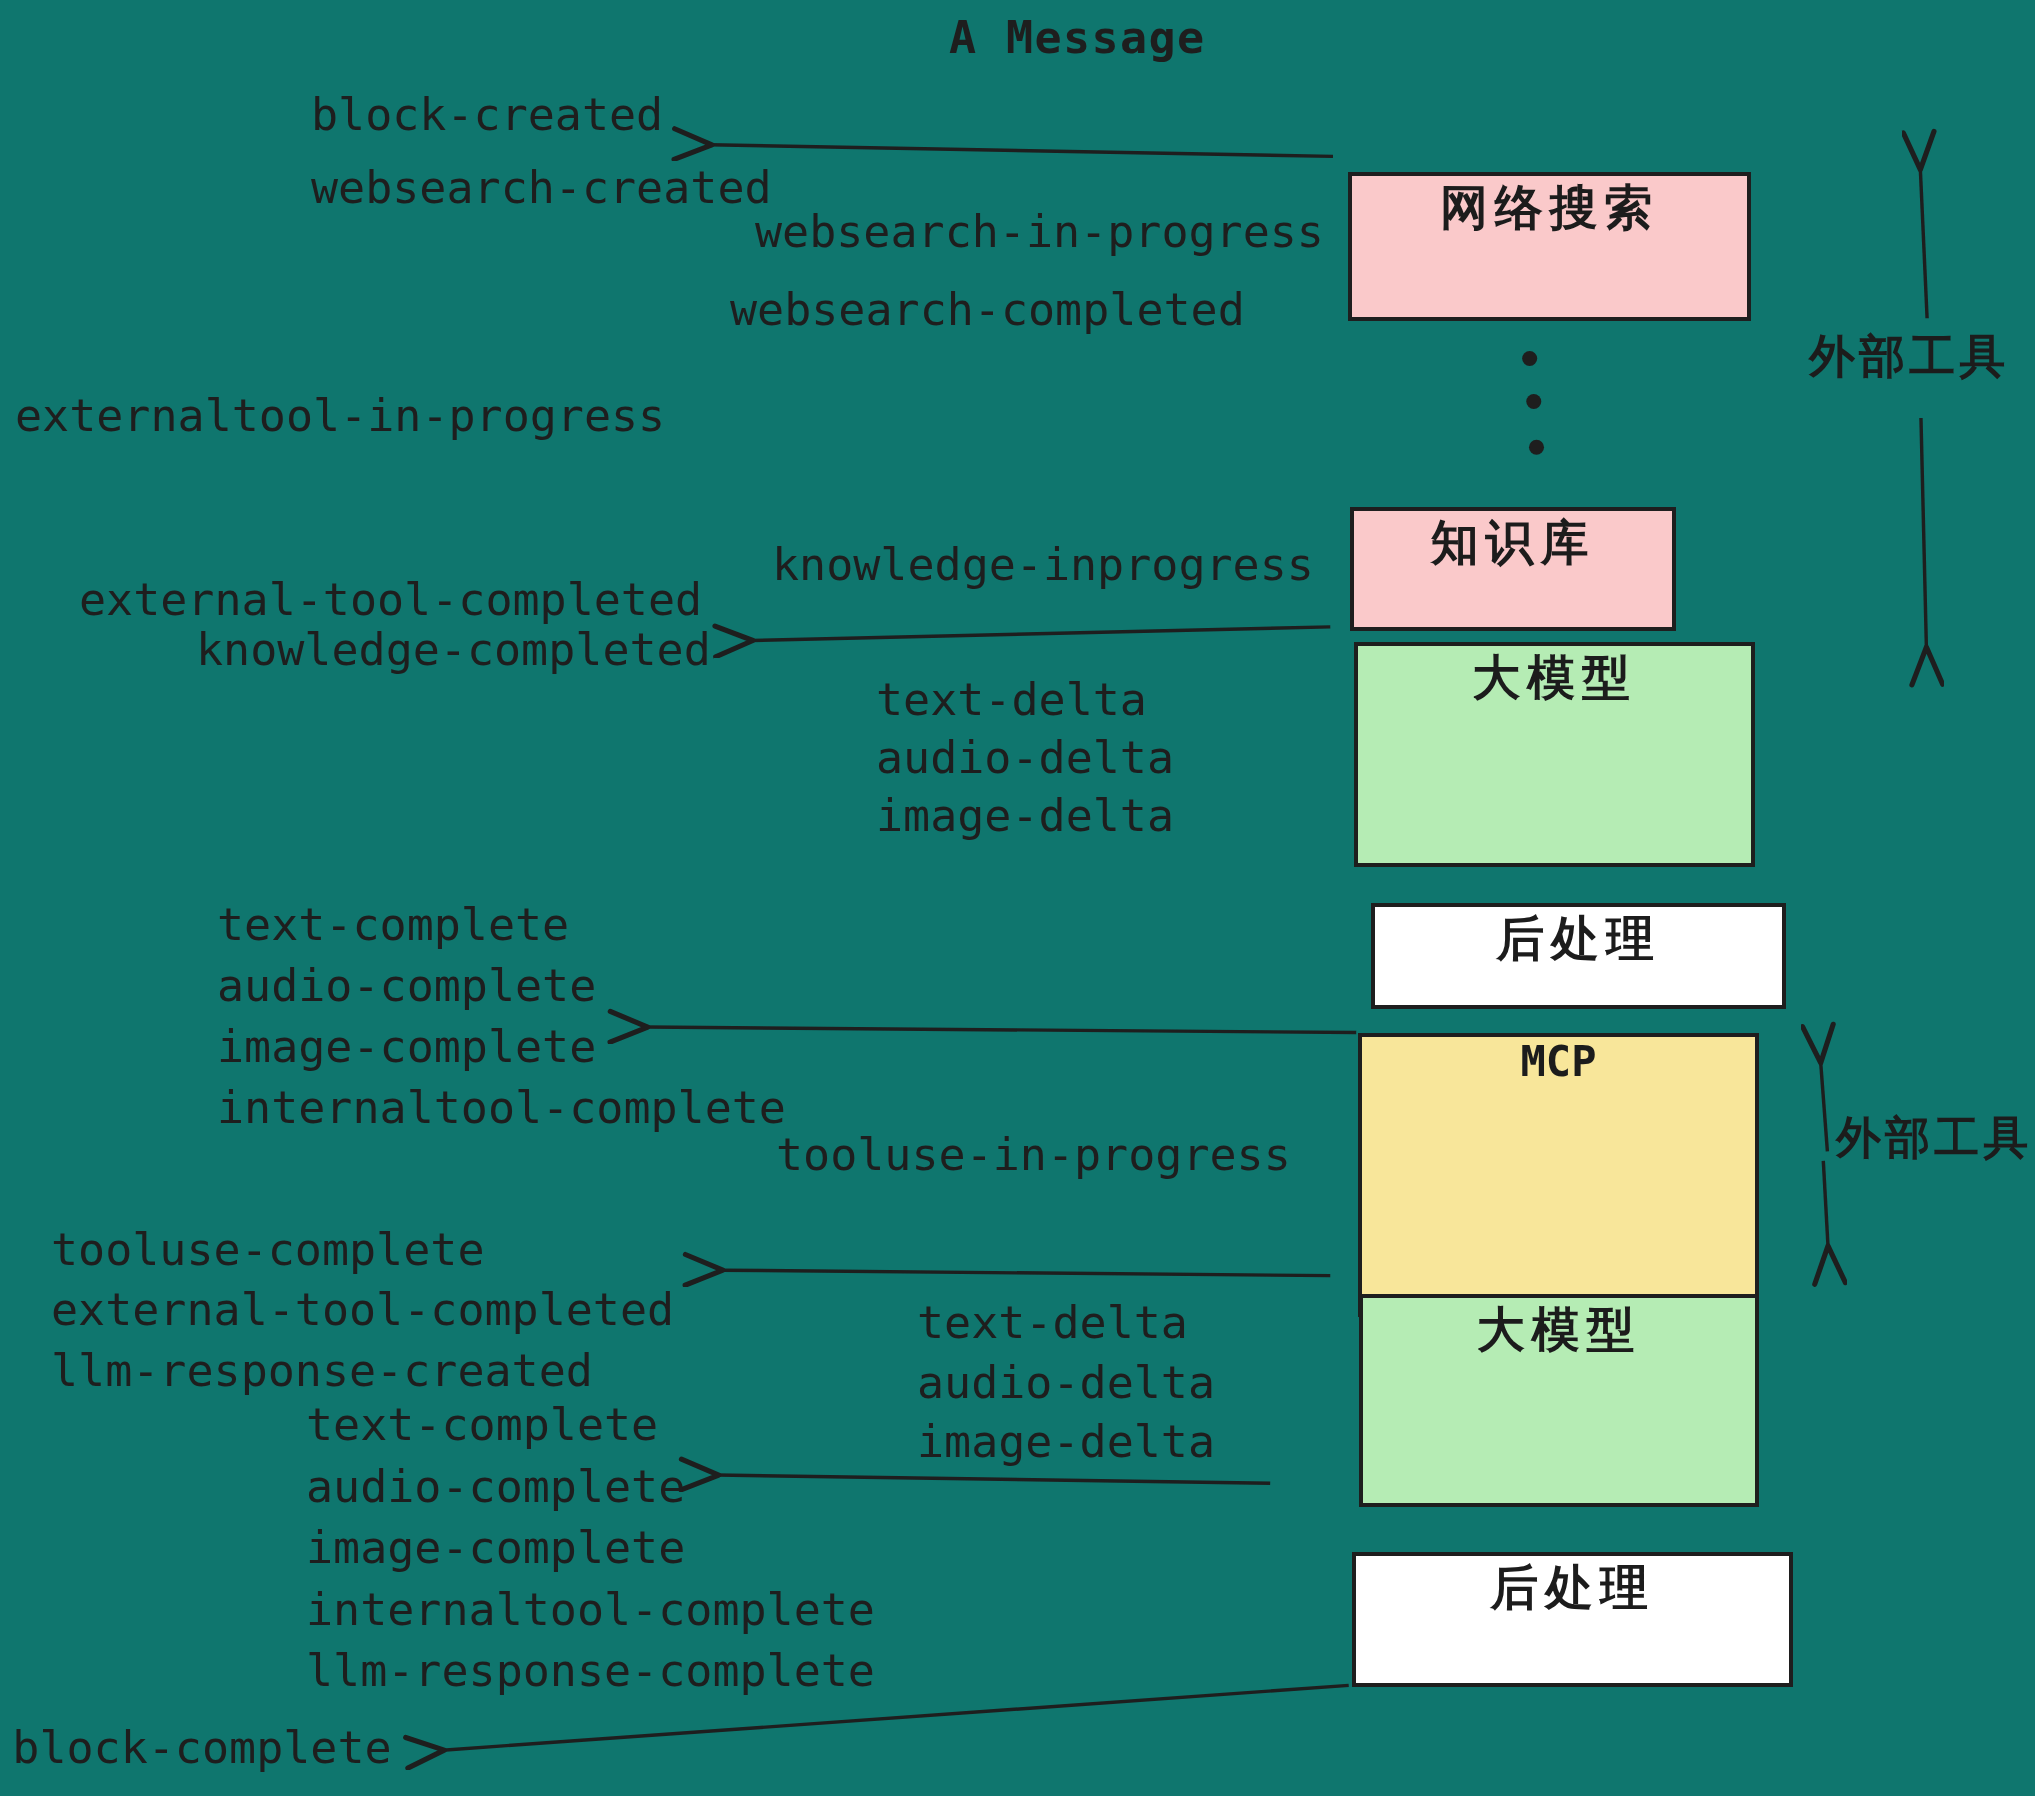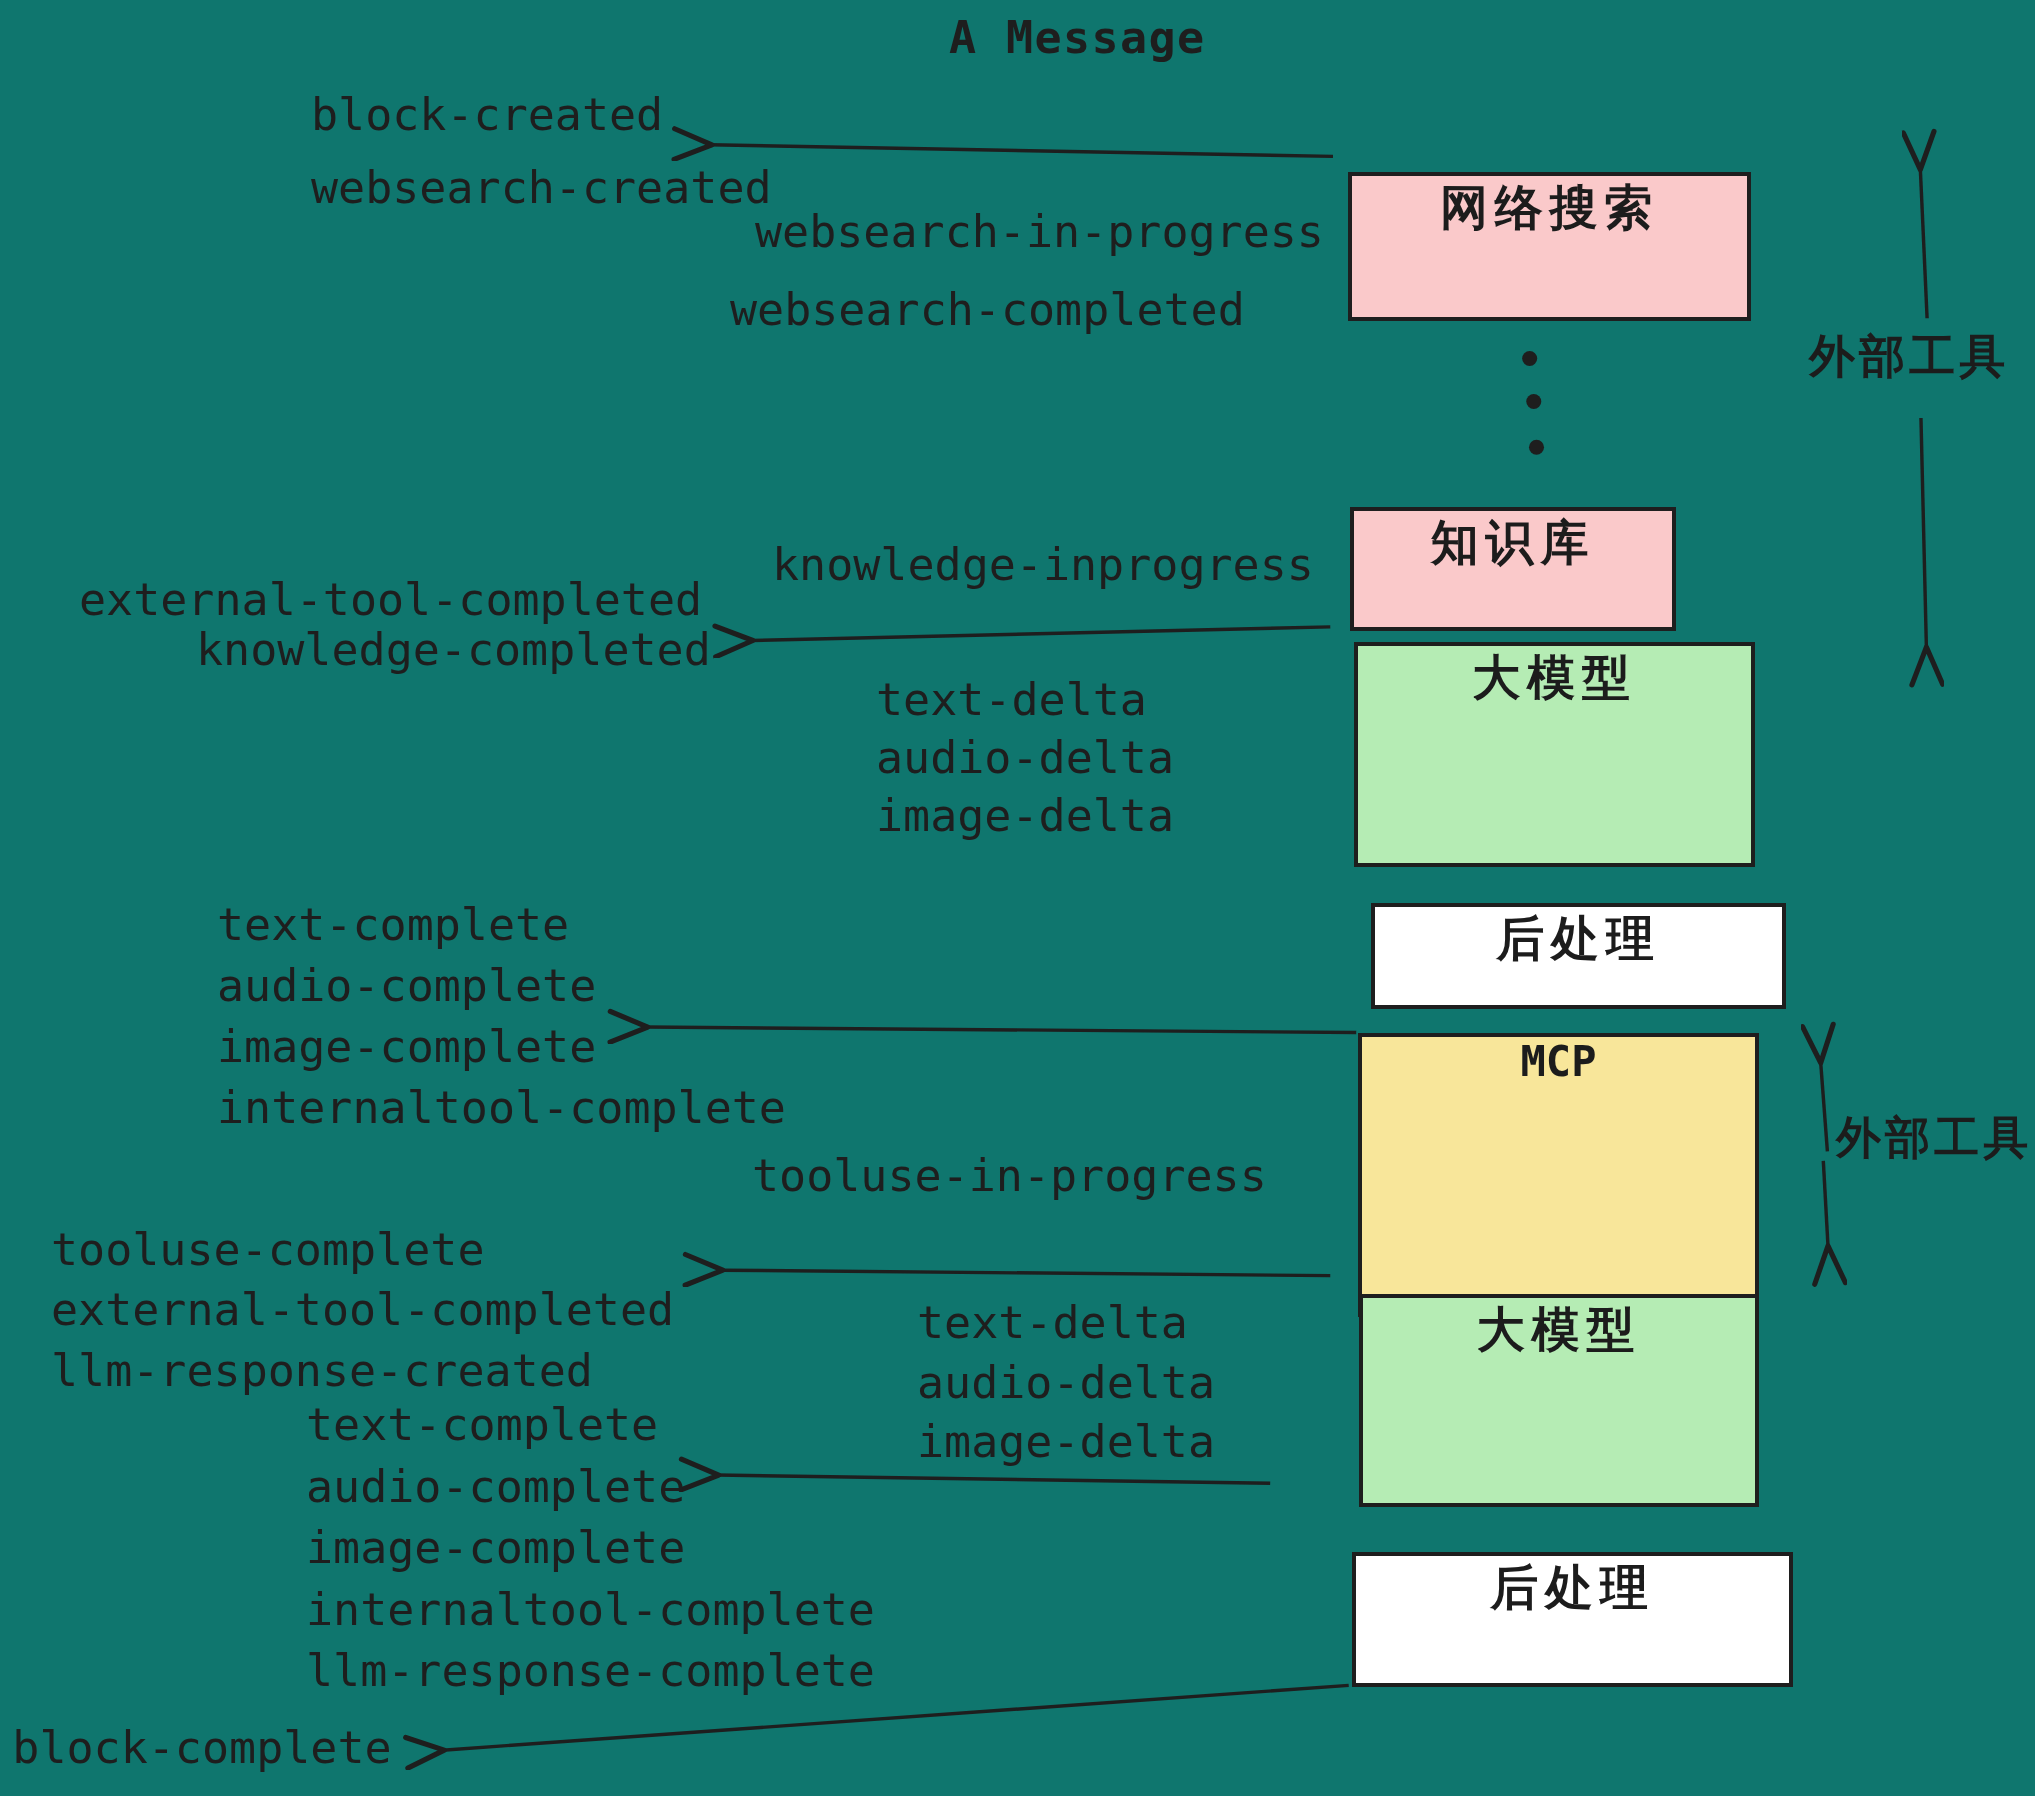--- a/index.html
+++ b/index.html
@@ -97,33 +97,34 @@
       <circle cx="2240" cy="525" r="11"></circle>
       <circle cx="2246" cy="588" r="11"></circle>
       <circle cx="2250" cy="655" r="11"></circle>
     </g>
   </svg>
 
   <div class="evt" style="left:311px;  top:90px;">block-created</div>
   <div class="evt" style="left:311px;  top:163px;">websearch-created</div>
   <div class="evt" style="left:755px; top:207px;">websearch-in-progress</div>
   <div class="evt" style="left:730px; top:285px;">websearch-completed</div>
+  <div class="evt" style="left:15px;   top:391px;">externaltool-in-progress</div>
   <div class="evt" style="left:772px; top:540px;">knowledge-inprogress</div>
   <div class="evt" style="left:79px;  top:575px;">external-tool-completed</div>
   <div class="evt" style="left:196px;  top:625px;">knowledge-completed</div>
 
   <div class="evt" style="left:876px; top:675px;">text-delta</div>
   <div class="evt" style="left:876px; top:733px;">audio-delta</div>
   <div class="evt" style="left:876px; top:791px;">image-delta</div>
 
   <div class="evt" style="left:217px;  top:900px;">text-complete</div>
   <div class="evt" style="left:217px;  top:961px;">audio-complete</div>
   <div class="evt" style="left:217px;  top:1022px;">image-complete</div>
   <div class="evt" style="left:217px;  top:1083px;">internaltool-complete</div>
-  <div class="evt" style="left:752px; top:1130px;margin-top:21px;">tooluse-in-progress</div>
+  <div class="evt" style="left:776px; top:1130px;">tooluse-in-progress</div>
 
   <div class="evt" style="left:51px;   top:1225px;">tooluse-complete</div>
   <div class="evt" style="left:51px;   top:1285px;">external-tool-completed</div>
   <div class="evt" style="left:51px;   top:1346px;">llm-response-created</div>
 
   <div class="evt" style="left:917px; top:1298px;">text-delta</div>
   <div class="evt" style="left:917px; top:1358px;">audio-delta</div>
   <div class="evt" style="left:917px; top:1417px;">image-delta</div>
 
   <div class="evt" style="left:306px;  top:1400px;">text-complete</div>

